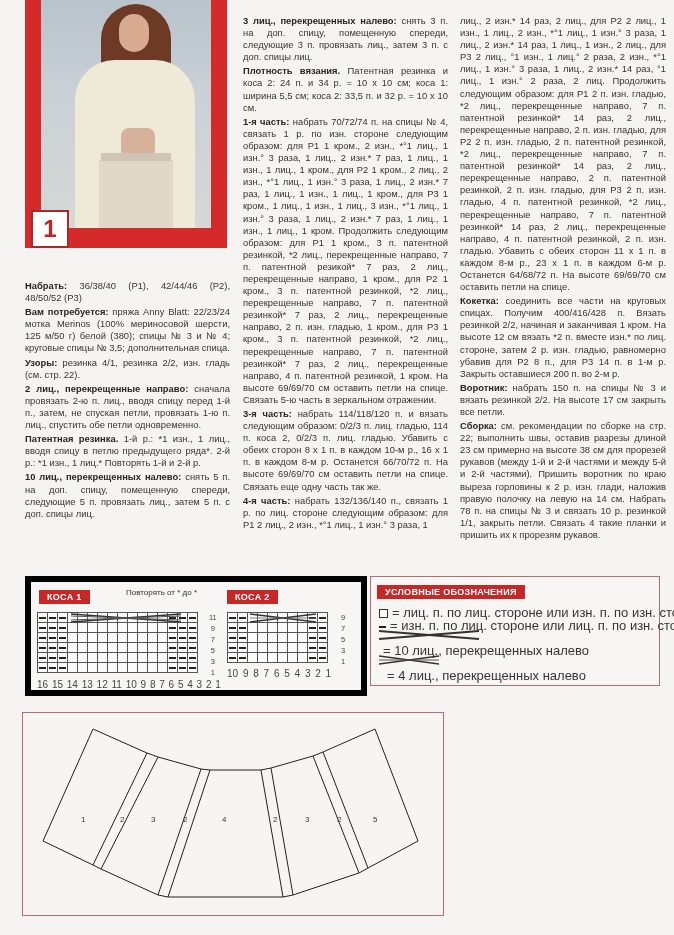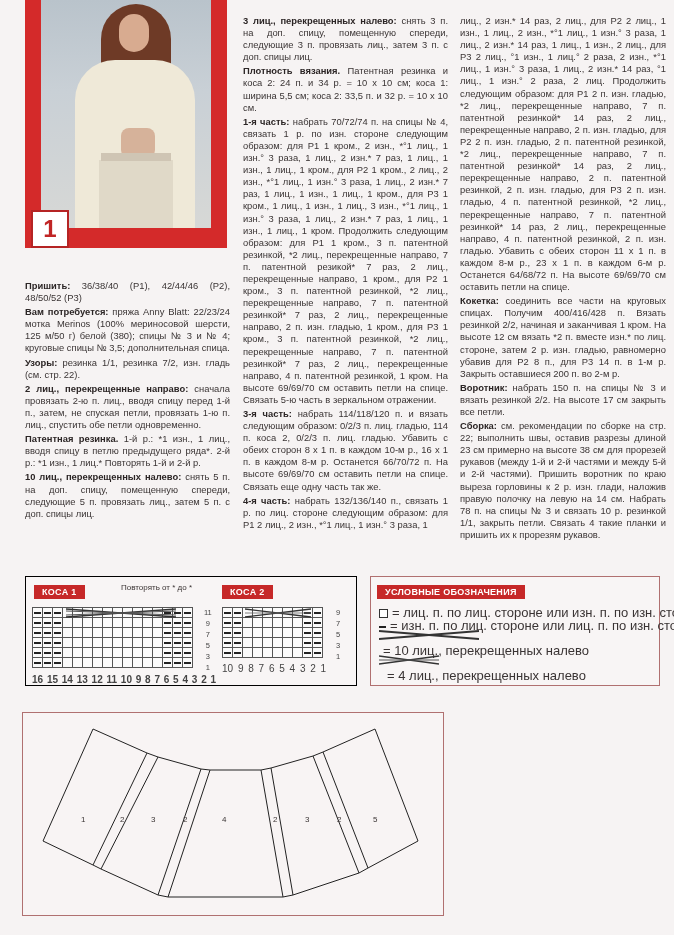--- a/index.html
+++ b/index.html
@@ -12,21 +12,21 @@
   .figure-belly { position:absolute; left:80px; top:128px; width:34px; height:30px; background:#d6b29a; border-radius:8px; }
   .figure-belt { position:absolute; left:60px; top:153px; width:70px; height:8px; background:#cfc5b4; }
   .figure-pants { position:absolute; left:58px; top:160px; width:74px; height:70px; background:#e0d9c8; }
   .badge { position:absolute; left:6px; top:210px; width:34px; height:34px; background:#fff; border:2px solid #b52424; color:#c02525; font-weight:bold; font-size:24px; text-align:center; line-height:34px; }
   .col { position:absolute; font-size:9.4px; line-height:12.1px; text-align:justify; }
   .col p { margin:0 0 2px 0; }
   .col b { color:#2b2525; }
   .col1 { left:25px; top:280px; width:205px; }
   .col2 { left:243px; top:15px; width:205px; }
   .col3 { left:460px; top:15px; width:206px; }
-  .chart-box { position:absolute; left:25px; top:576px; width:330px; height:108px; border:1px solid #000000; background:#f8f5f5; }
+  .chart-box { position:absolute; left:25px; top:576px; width:330px; height:108px; border:6px solid #000000; background:#f8f5f5; }
   .legend-box { position:absolute; left:370px; top:576px; width:288px; height:108px; border:1px solid #b07070; background:#f8f5f5; }
   .red-label { position:absolute; background:#c62828; color:#fff; font-weight:bold; font-size:9px; padding:2px 8px; letter-spacing:0.3px; }
   .repeat-note { position:absolute; left:95px; top:6px; font-size:8px; color:#3a3434; }
   .grid { position:absolute; border-collapse:collapse; }
   .grid td { width:9px; height:9px; border:1px solid #555; padding:0; position:relative; background:#fbfbfb; }
   .grid td.p::after { content:""; position:absolute; left:1px; right:1px; top:4px; height:2px; background:#222; }
   .cross { position:absolute; pointer-events:none; }
   .rownums { position:absolute; font-size:7.5px; line-height:11px; color:#444;text-align:center; }
   .colnums { position:absolute; font-size:10px; color:#444; white-space:nowrap; letter-spacing:0; }
   .legend-row { position:absolute; left:8px; font-size:13px; color:#3a3434; white-space:nowrap; }
@@ -43,23 +43,23 @@
     <div class="figure-cape"></div>
     <div class="figure-face"></div>
     <div class="figure-belly"></div>
     <div class="figure-pants"></div>
     <div class="figure-belt"></div>
   </div>
   <div class="badge">1</div>
 </div>
 
 <div class="col col1">
-  <p><b>Пришить:</b><span> 36/38/40 (P1), 42/44/46 (P2), 48/50/52 (P3)</span></p>
+  <p><b>Набрать:</b><span> 36/38/40 (P1), 42/44/46 (P2), 48/50/52 (P3)</span></p>
   <p><b>Вам потребуется:</b><span> пряжа Anny Blatt: 22/23/24 мотка Merinos (100% мериносовой шерсти, 125 м/50 г) белой (380); спицы № 3 и № 4; круговые спицы № 3,5; дополнительная спица.</span></p>
-  <p><b>Узоры:</b><span> резинка 1/1, резинка 7/2, изн. гладь (см. стр. 22).</span></p>
+  <p><b>Узоры:</b><span> резинка 4/1, резинка 2/2, изн. гладь (см. стр. 22).</span></p>
   <p><b>2 лиц., перекрещенные направо:</b><span> сначала провязать 2-ю п. лиц., вводя спицу перед 1-й п., затем, не спуская петли, провязать 1-ю п. лиц., спустить обе петли одновременно.</span></p>
   <p><b>Патентная резинка.</b><span> 1-й р.: *1 изн., 1 лиц., вводя спицу в петлю предыдущего ряда*. 2-й р.: *1 изн., 1 лиц.* Повторять 1-й и 2-й р.</span></p>
   <p><b>10 лиц., перекрещенных налево:</b><span> снять 5 п. на доп. спицу, помещенную спереди, следующие 5 п. провязать лиц., затем 5 п. с доп. спицы лиц.</span></p>
 </div>
 
 <div class="col col2">
   <p><b>3 лиц., перекрещенных налево:</b><span> снять 3 п. на доп. спицу, помещенную спереди, следующие 3 п. провязать лиц., затем 3 п. с доп. спицы лиц.</span></p>
   <p><b>Плотность вязания.</b><span> Патентная резинка и коса 2: 24 п. и 34 р. = 10 х 10 см; коса 1: ширина 5,5 см; коса 2: 33,5 п. и 32 р. = 10 х 10 см.</span></p>
   <p><b>1-я часть:</b><span> набрать 70/72/74 п. на спицы № 4, связать 1 р. по изн. стороне следующим образом: для P1 1 кром., 2 изн., *°1 лиц., 1 изн.° 3 раза, 1 лиц., 2 изн.* 7 раз, 1 лиц., 1 изн., 1 лиц., 1 кром., для P2 1 кром., 2 лиц., 2 изн., *°1 лиц., 1 изн.° 3 раза, 1 лиц., 2 изн.* 7 раз, 1 лиц., 1 изн., 1 лиц., 1 кром., для P3 1 кром., 1 лиц., 1 изн., 1 лиц., 3 изн., *°1 лиц., 1 изн.° 3 раза, 1 лиц., 2 изн.* 7 раз, 1 лиц., 1 изн., 1 лиц., 1 кром. Продолжить следующим образом: для P1 1 кром., 3 п. патентной резинкой, *2 лиц., перекрещенные направо, 7 п. патентной резикой* 7 раз, 2 лиц., перекрещенные направо, 1 кром., для P2 1 кром., 3 п. патентной резинкой, *2 лиц., перекрещенные направо, 7 п. патентной резинкой* 7 раз, 2 лиц., перекрещенные направо, 2 п. изн. гладью, 1 кром., для P3 1 кром., 3 п. патентной резинкой, *2 лиц., перекрещенные направо, 7 п. патентной резинкой* 7 раз, 2 лиц., перекрещенные направо, 4 п. патентной резинкой, 1 кром. На высоте 69/69/70 см оставить петли на спице. Связать 5-ю часть в зеркальном отражении.</span></p>
   <p><b>3-я часть:</b><span> набрать 114/118/120 п. и вязать следующим образом: 0/2/3 п. лиц. гладью, 114 п. коса 2, 0/2/3 п. лиц. гладью. Убавить с обеих сторон 8 х 1 п. в каждом 10-м р., 16 х 1 п. в каждом 8-м р. Останется 66/70/72 п. На высоте 69/69/70 см оставить петли на спице. Связать еще одну часть так же.</span></p>
@@ -196,21 +196,21 @@
     <line x1="0" y1="7" x2="110" y2="3" stroke="#555" stroke-width="1"></line>
   </svg>
   <div class="rownums" style="left:178px;top:30px;">
     <div>11</div>
       <div>9</div>
       <div>7</div>
       <div>5</div>
       <div>3</div>
       <div>1</div>
   </div>
-  <div class="colnums" style="left:6px;top:97px;word-spacing:1px;font-weight:bold;">16 15 14 13 12 11 10 9 8 7 6 5 4 3 2 1</div>
+  <div class="colnums" style="left:6px;top:97px;word-spacing:1px;">16 15 14 13 12 11 10 9 8 7 6 5 4 3 2 1</div>
 
   <div class="red-label" style="left:196px;top:8px;">КОСА 2</div>
   <table class="grid" style="left:196px;top:30px;">
     <tbody>
         <tr>
           <td class="p"></td>
           <td class="p"></td>
           <td></td>
           <td></td>
           <td></td>

